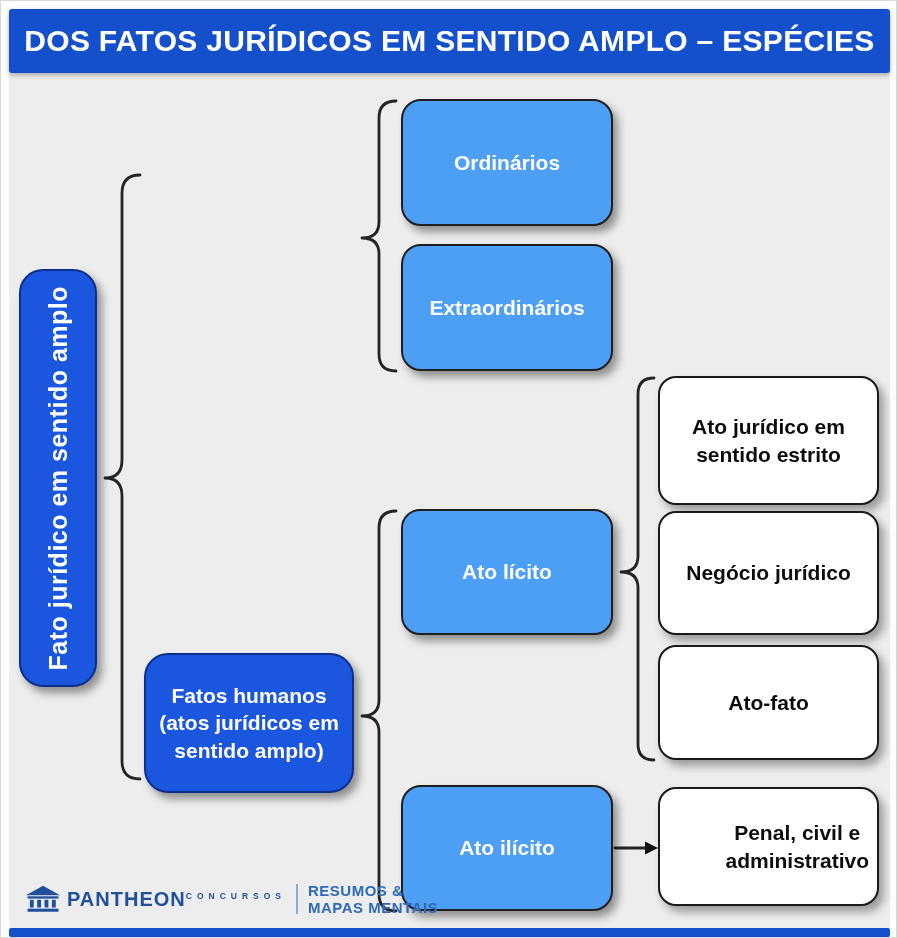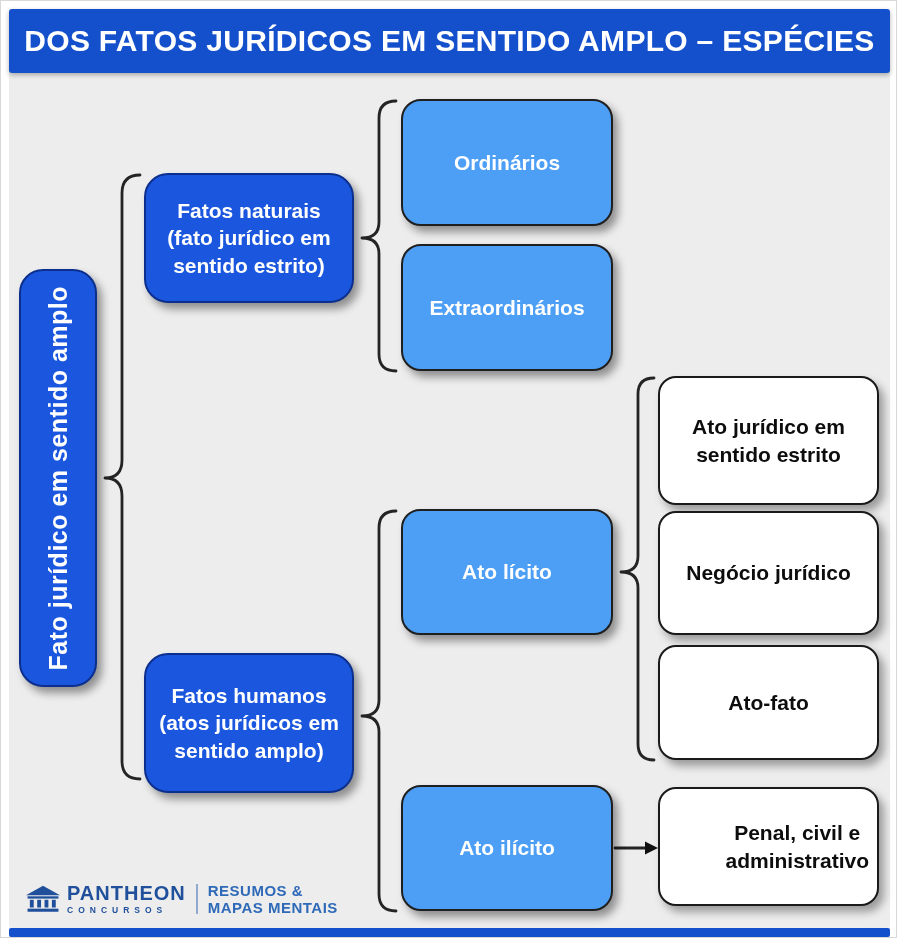--- a/index.html
+++ b/index.html
@@ -23,21 +23,21 @@
   .light { background:#4d9ef5; color:#ffffff; border:2px solid #1f1f1f; border-radius:20px;
            box-shadow:5px 6px 8px rgba(0,0,0,0.4); font-size:21px; }
   .white { background:#ffffff; color:#0d0d0d; border:2.5px solid #1a1a1a; border-radius:18px;
            box-shadow:5px 6px 8px rgba(0,0,0,0.35); font-size:21px; }
 
   .root-node .vlabel { writing-mode:vertical-rl; transform:rotate(180deg); font-size:25px;
            font-weight:bold; color:#ffffff; letter-spacing:0.5px; white-space:nowrap; }
 
   .logo { position:absolute; left:25px; top:878px; height:40px; display:flex; align-items:center; z-index:4; }
   .logo-icon { width:34px; height:28px; margin-right:7px; }
-  .brand-block { display:flex; flex-direction:column; justify-content:center; }
+  .brand-block { display:flex; flex-direction:row; justify-content:center; }
   .brand { font-size:20px; font-weight:bold; color:#20509c; letter-spacing:1px; line-height:1; }
   .brand-sub { font-size:8.5px; font-weight:bold; color:#20509c; letter-spacing:5px; margin-top:3px; line-height:1; }
   .logo-divider { width:2px; height:30px; background:#8fa9cf; margin:0 10px; }
   .tagline { display:flex; flex-direction:column; justify-content:center; }
   .tagline div { font-size:15px; font-weight:bold; color:#2f6ab8; line-height:1.15; letter-spacing:0.5px; }
 
   .bottom-strip { position:absolute; left:8px; top:927px; width:881px; height:9px; background:#1450cc;
                   border-radius:2px; z-index:3; }
 </style>
 </head>
@@ -59,25 +59,20 @@
       <path d="M 653,377 Q 637,377 637,393 L 637,555 Q 637,571 620,571 Q 637,571 637,587 L 637,743 Q 637,759 653,759"></path>
       <path d="M 614,847 L 647,847"></path>
     </g>
     <polygon points="657,847 644,840.5 644,853.5" fill="#111111"></polygon>
   </svg>
 
   <div class="node dark root-node" style="left:18px; top:268px; width:78px; height:418px;">
     <span class="vlabel">Fato jurídico em sentido amplo</span>
   </div>
 
-  <div class="node dark" style="left:143px; top:172px; width:210px; height:130px;">
-    <span class="label">Fatos naturais
-(fato jurídico em
-sentido estrito)</span>
-  </div>
 
   <div class="node dark" style="left:143px; top:652px; width:210px; height:140px;">
     <span class="label">Fatos humanos
 (atos jurídicos em
 sentido amplo)</span>
   </div>
 
   <div class="node light" style="left:400px; top:98px; width:212px; height:127px;">
     <span class="label">Ordinários</span>
   </div>

